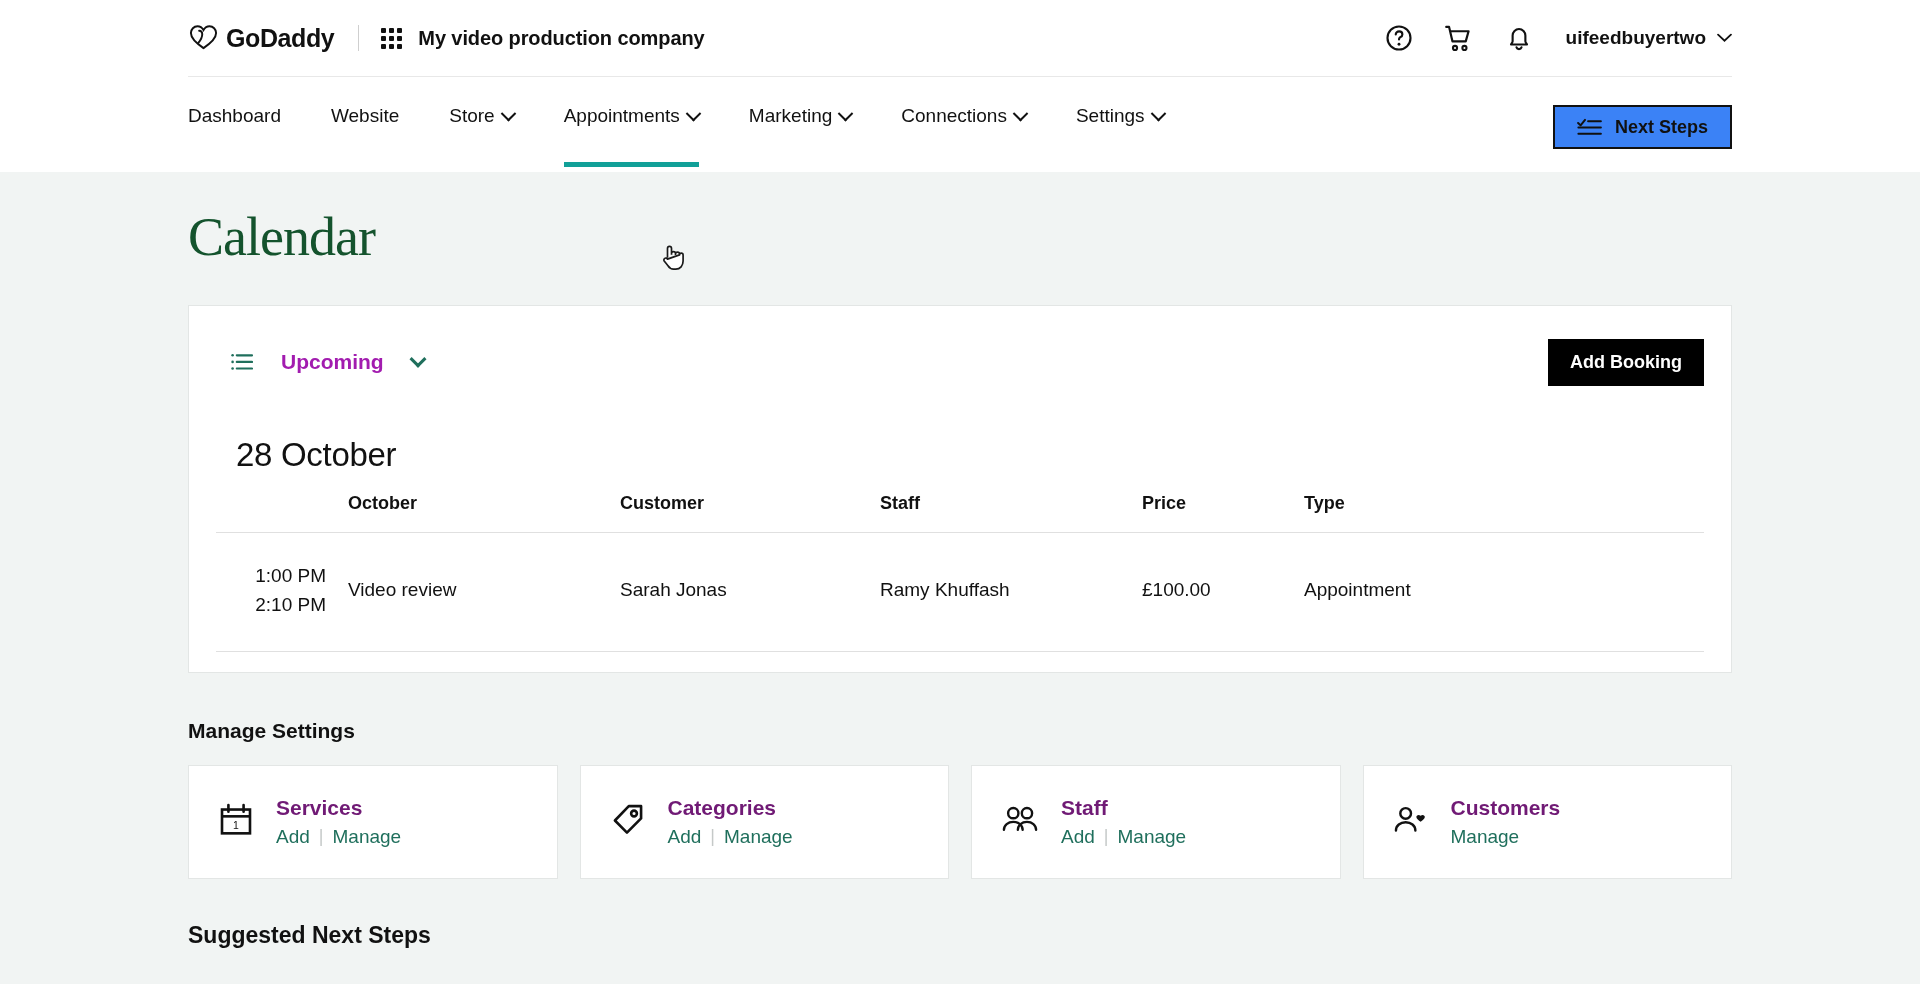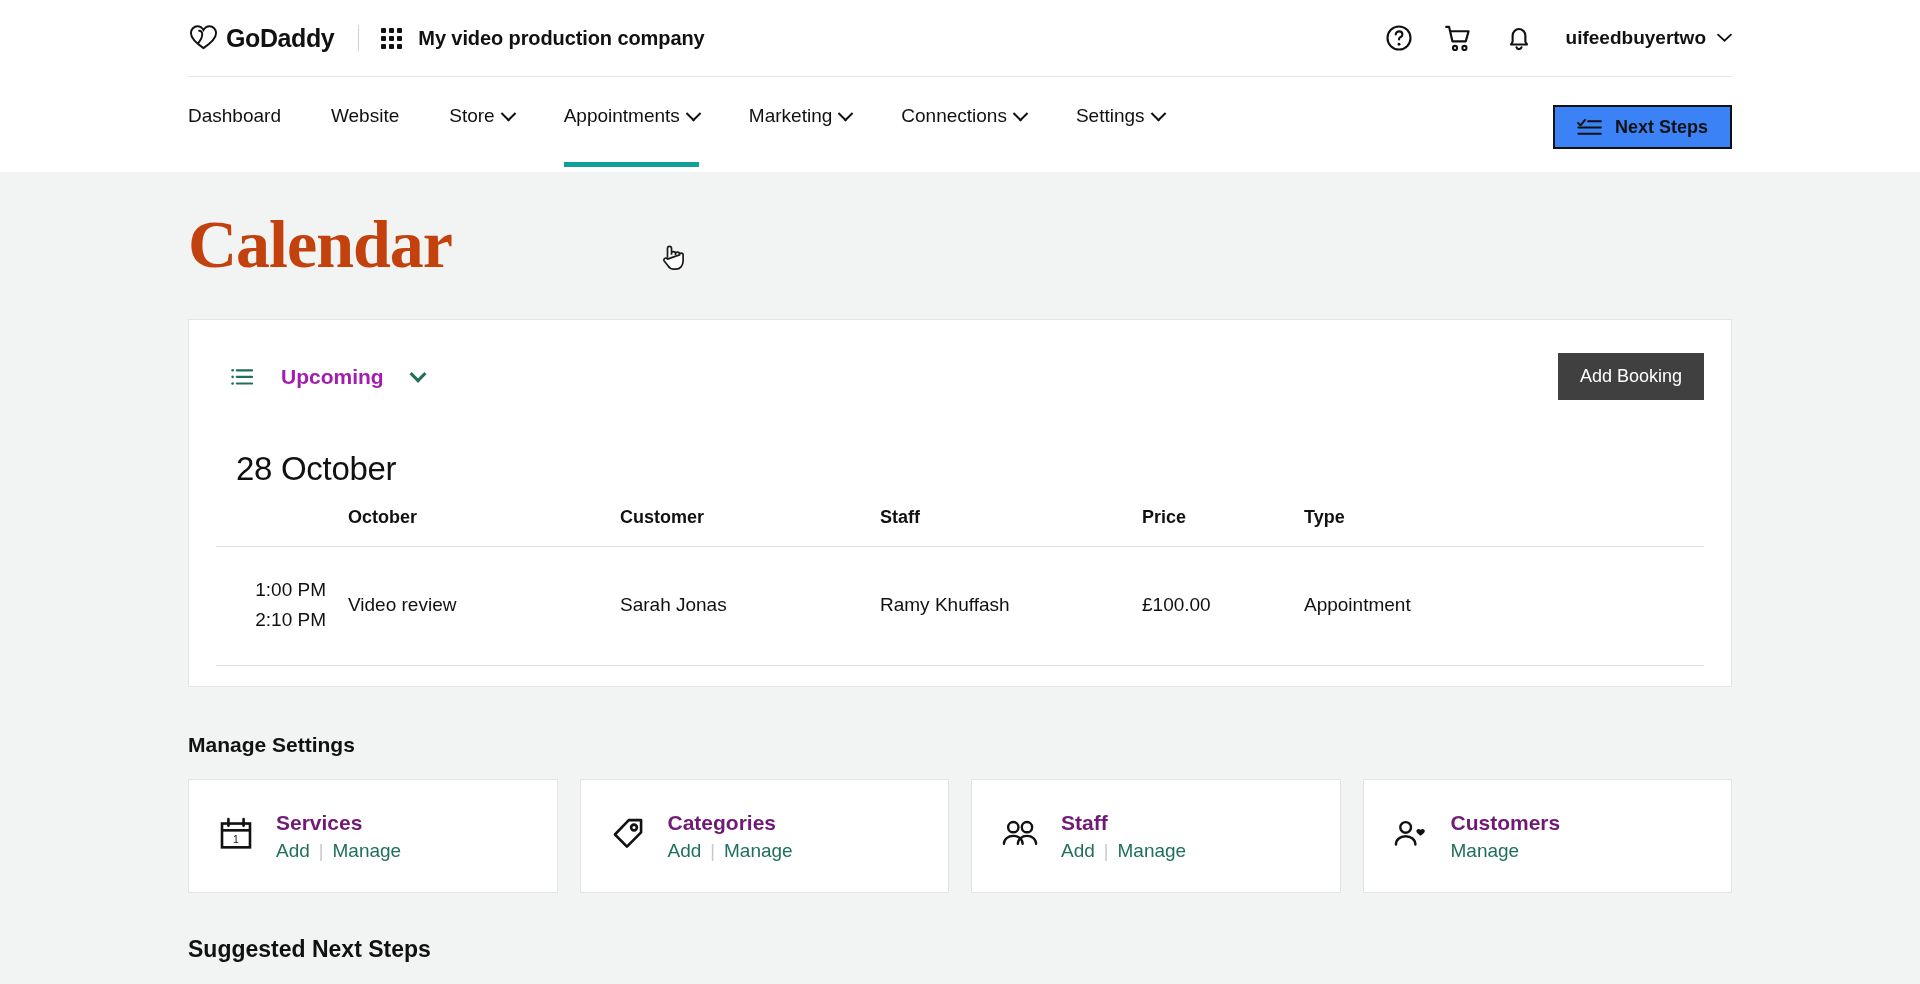--- a/index.html
+++ b/index.html
@@ -177,24 +177,24 @@
     background: #f1f4f3;
     height: calc(984px - 77px - 95px);
     overflow: hidden;
   }
   .content-inner {
     max-width: 1545px;
     margin: 0 auto;
   }
   .page-title {
     font-family: "Liberation Serif", serif;
-    font-size: 68px;
-    font-weight: 700;
+    font-size: 54px;
+    font-weight: 400;
     letter-spacing: -1px;
-    color: #c2410c;
+    color: #14532d;
     padding-top: 37px;
     line-height: 1.05;
   }
 
   
   .bookings-card {
     background: #ffffff;
     border: 1px solid #e3e6e5;
     margin-top: 39px;
     padding: 33px 27px 20px 27px;
@@ -217,25 +217,25 @@
   .chev-teal {
     display: inline-block;
     width: 12px;
     height: 12px;
     border-right: 3px solid #1f6f5c;
     border-bottom: 3px solid #1f6f5c;
     transform: rotate(45deg) translate(-2px, -2px);
   }
   .add-booking-btn {
     margin-left: auto;
-    background: #404040;
+    background: #000000;
     color: #ffffff;
     border: none;
     font-size: 18px;
-    font-weight: 400;
+    font-weight: 700;
     padding: 13px 22px;
     cursor: pointer;
     font-family: "Liberation Sans", sans-serif;
   }
   .date-heading {
     font-size: 33px;
     color: #111111;
     margin: 50px 0 0 20px;
     font-weight: 400;
     letter-spacing: -0.3px;

